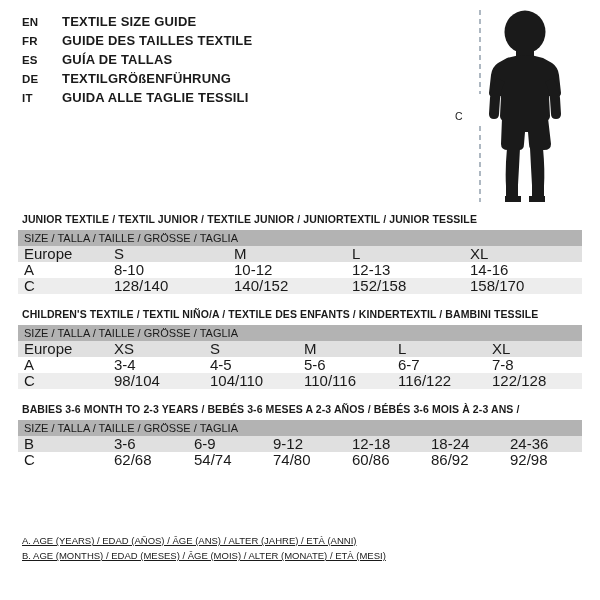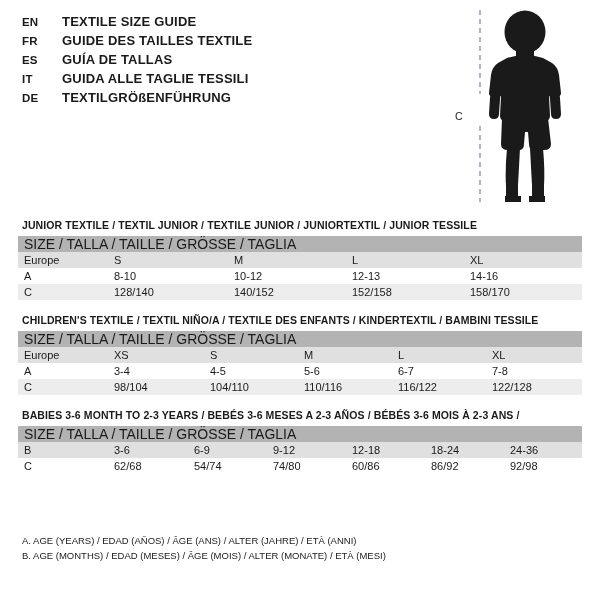--- a/index.html
+++ b/index.html
@@ -53,61 +53,62 @@
   .c-label {
     position: absolute;
     left: 5px; top: 104px;
     font-size: 10.5px;
     color: #1a1a1a;
   }
 
   
   .tables {
     position: absolute;
-    left: 18px; top: 219px;
+    left: 18px; top: 213px;
     width: 564px;
   }
   .sect-title {
     font-size: 10.5px;
     font-weight: bold;
     color: #1a1a1a;
     margin: 0 0 5px 4px;
     letter-spacing: 0.1px;
     white-space: nowrap;
   }
   table.sz {
     width: 564px;
     border-collapse: collapse;
     table-layout: fixed;
     margin-bottom: 14px;
   }
   table.sz td, table.sz th {
-    font-size: 11px;
+    font-size: 15px;
     font-weight: normal;
     text-align: left;
     padding: 0 0 0 6px;
     height: 16px;
     line-height: 16px;
     color: #1a1a1a;
     white-space: nowrap;
   }
   tr.band td {
     background: #b3b3b3;
-    font-size: 14px;
+    font-size: 11px;
     height: 16px;
   }
   tr.grey td { background: #e0e0e0; }
   tr.white td { background: #ffffff; }
   tr.mid td { background: #ededed; }
 
   
   .legend {
     position: absolute;
     left: 22px; top: 533px;
     width: 560px;
+    text-decoration: underline;
   }
   .legend div {
     font-size: 9.5px;
     line-height: 15px;
     color: #1a1a1a;
     white-space: nowrap;
   }
 </style>
 </head>
 <body>
@@ -121,26 +122,26 @@
     </div>
     <div class="hdr-row">
       <span class="hdr-lang">FR</span>
       <span class="hdr-title">GUIDE DES TAILLES TEXTILE</span>
     </div>
     <div class="hdr-row">
       <span class="hdr-lang">ES</span>
       <span class="hdr-title">GUÍA DE TALLAS</span>
     </div>
     <div class="hdr-row">
+      <span class="hdr-lang">DE</span>
+      <span class="hdr-title">TEXTILGRÖßENFÜHRUNG</span>
+    </div>
+    <div class="hdr-row">
       <span class="hdr-lang">IT</span>
       <span class="hdr-title">GUIDA ALLE TAGLIE TESSILI</span>
-    </div>
-    <div class="hdr-row">
-      <span class="hdr-lang">DE</span>
-      <span class="hdr-title">TEXTILGRÖßENFÜHRUNG</span>
     </div>
   </div>
 
   <div class="figure-area">
     <svg width="145" height="200" viewBox="0 0 145 200" aria-hidden="true">
 
       <g>
         <line x1="30" y1="4" x2="30" y2="88" stroke="#8c9aa8" stroke-width="1.4" stroke-dasharray="5,4"></line>
         <line x1="30" y1="120" x2="30" y2="196" stroke="#8c9aa8" stroke-width="1.4" stroke-dasharray="5,4"></line>
       </g>

